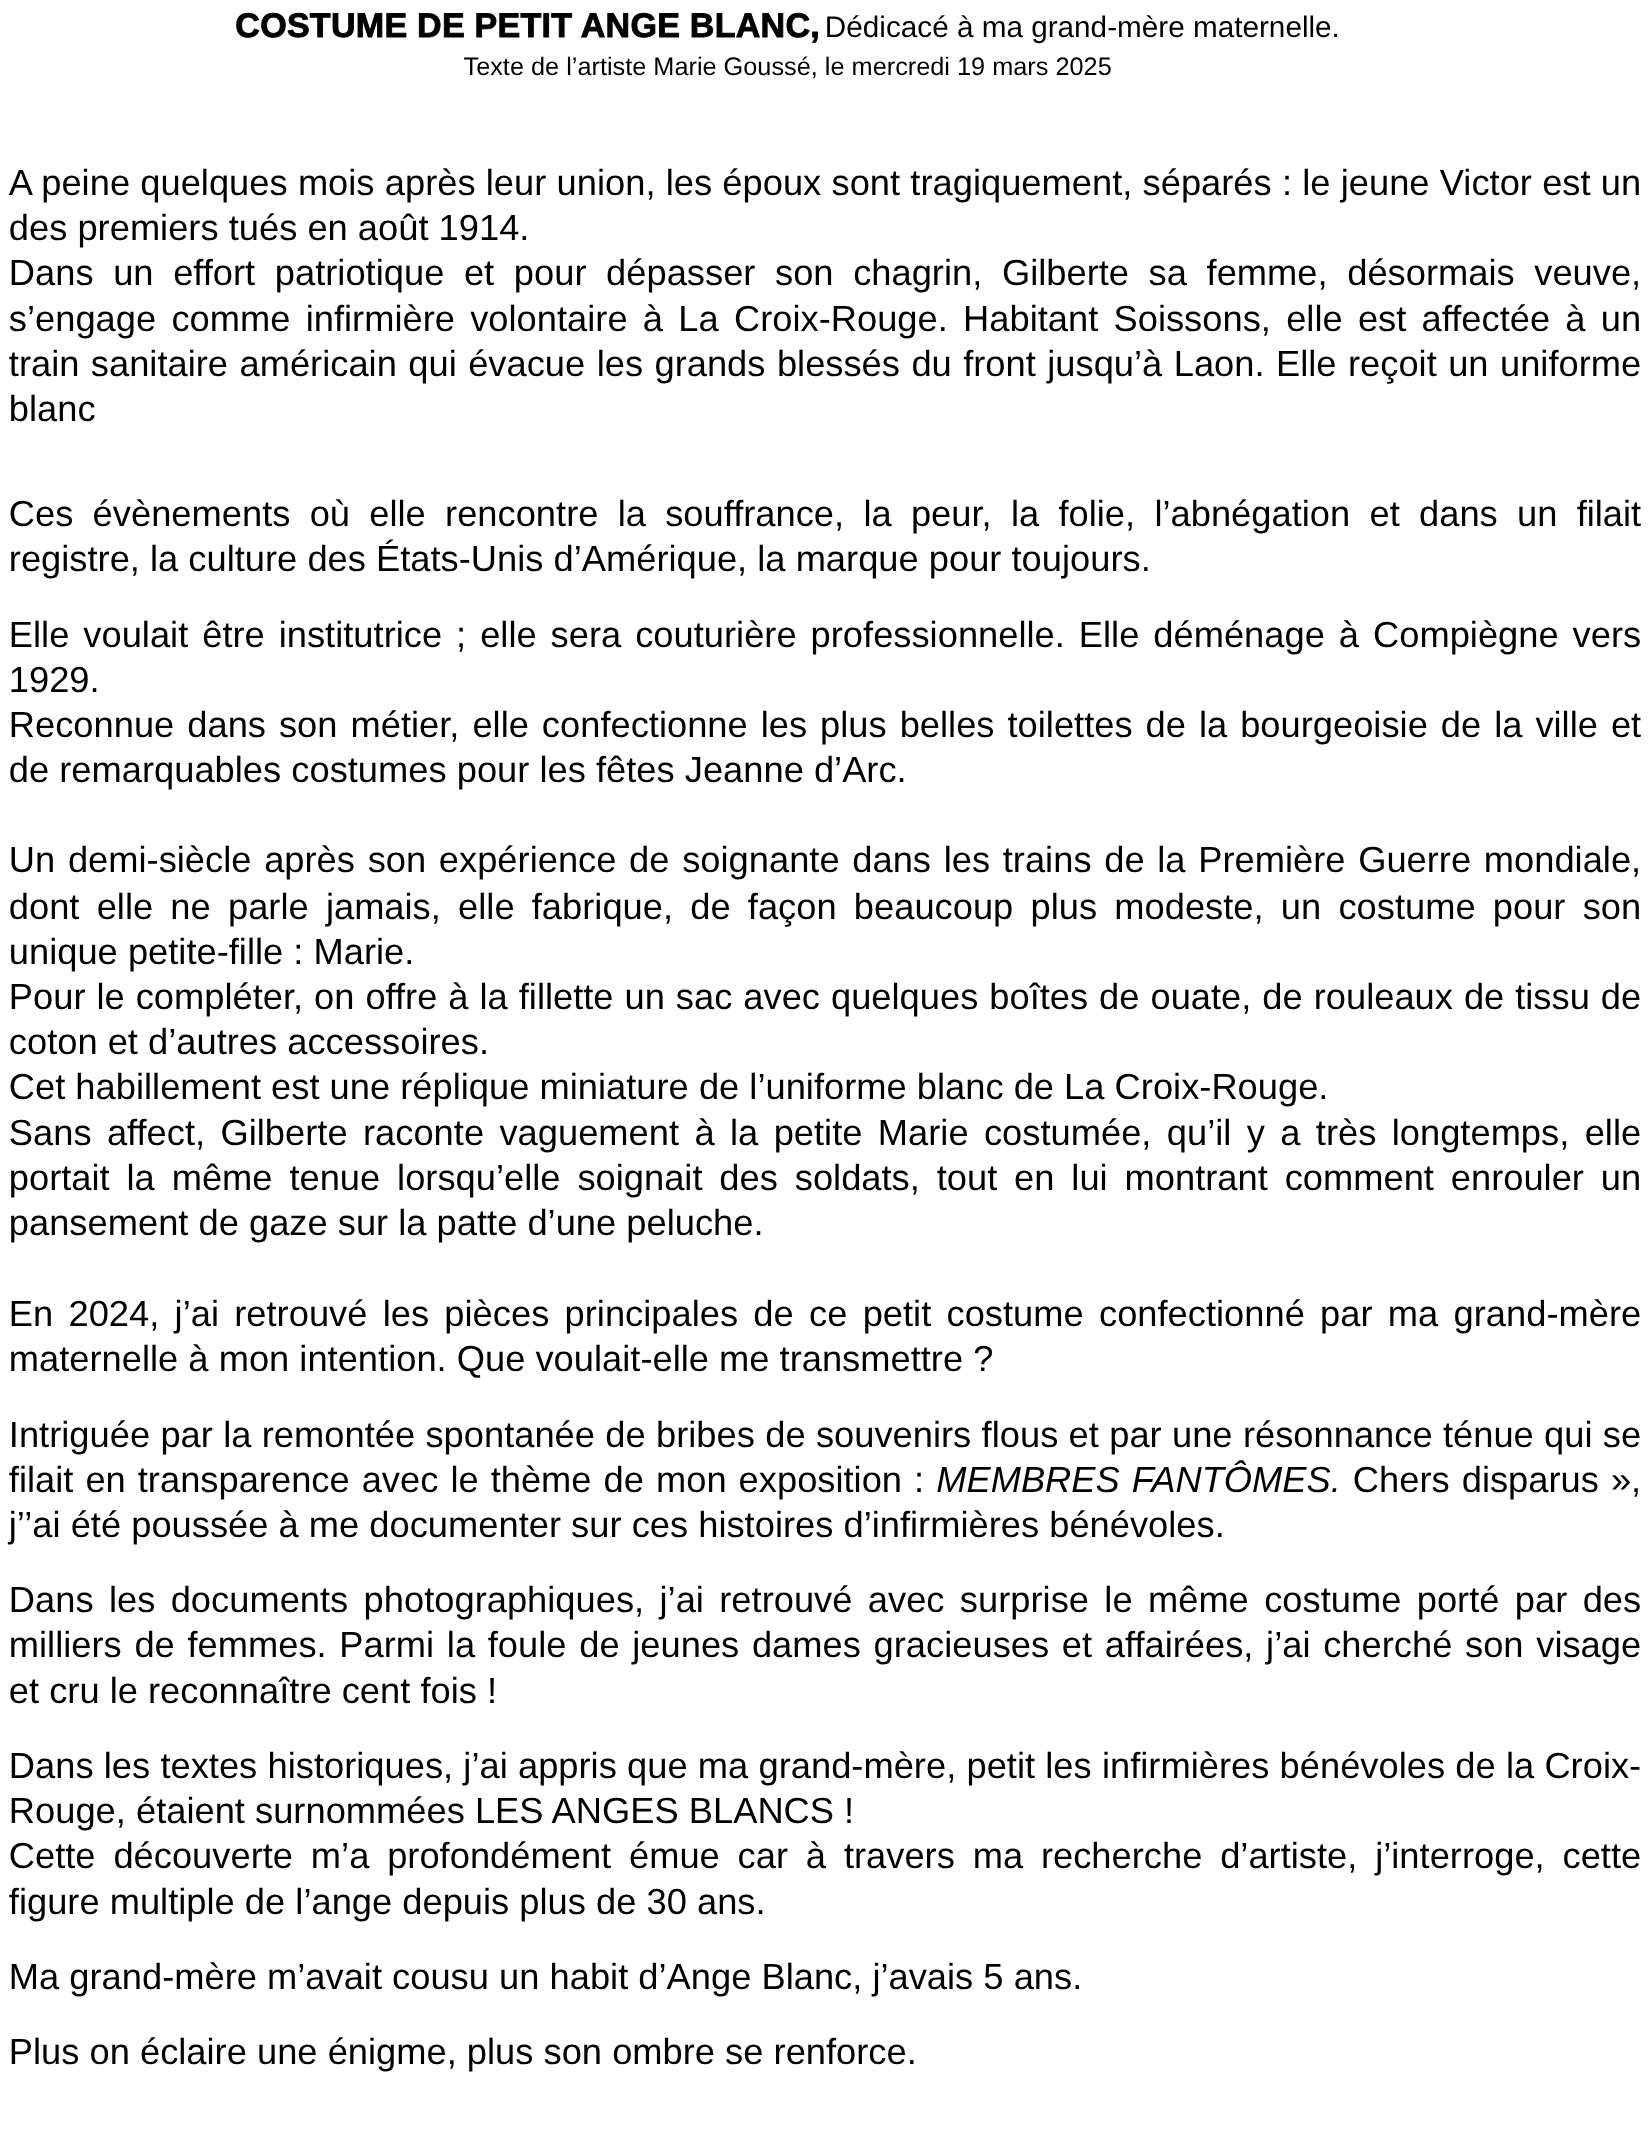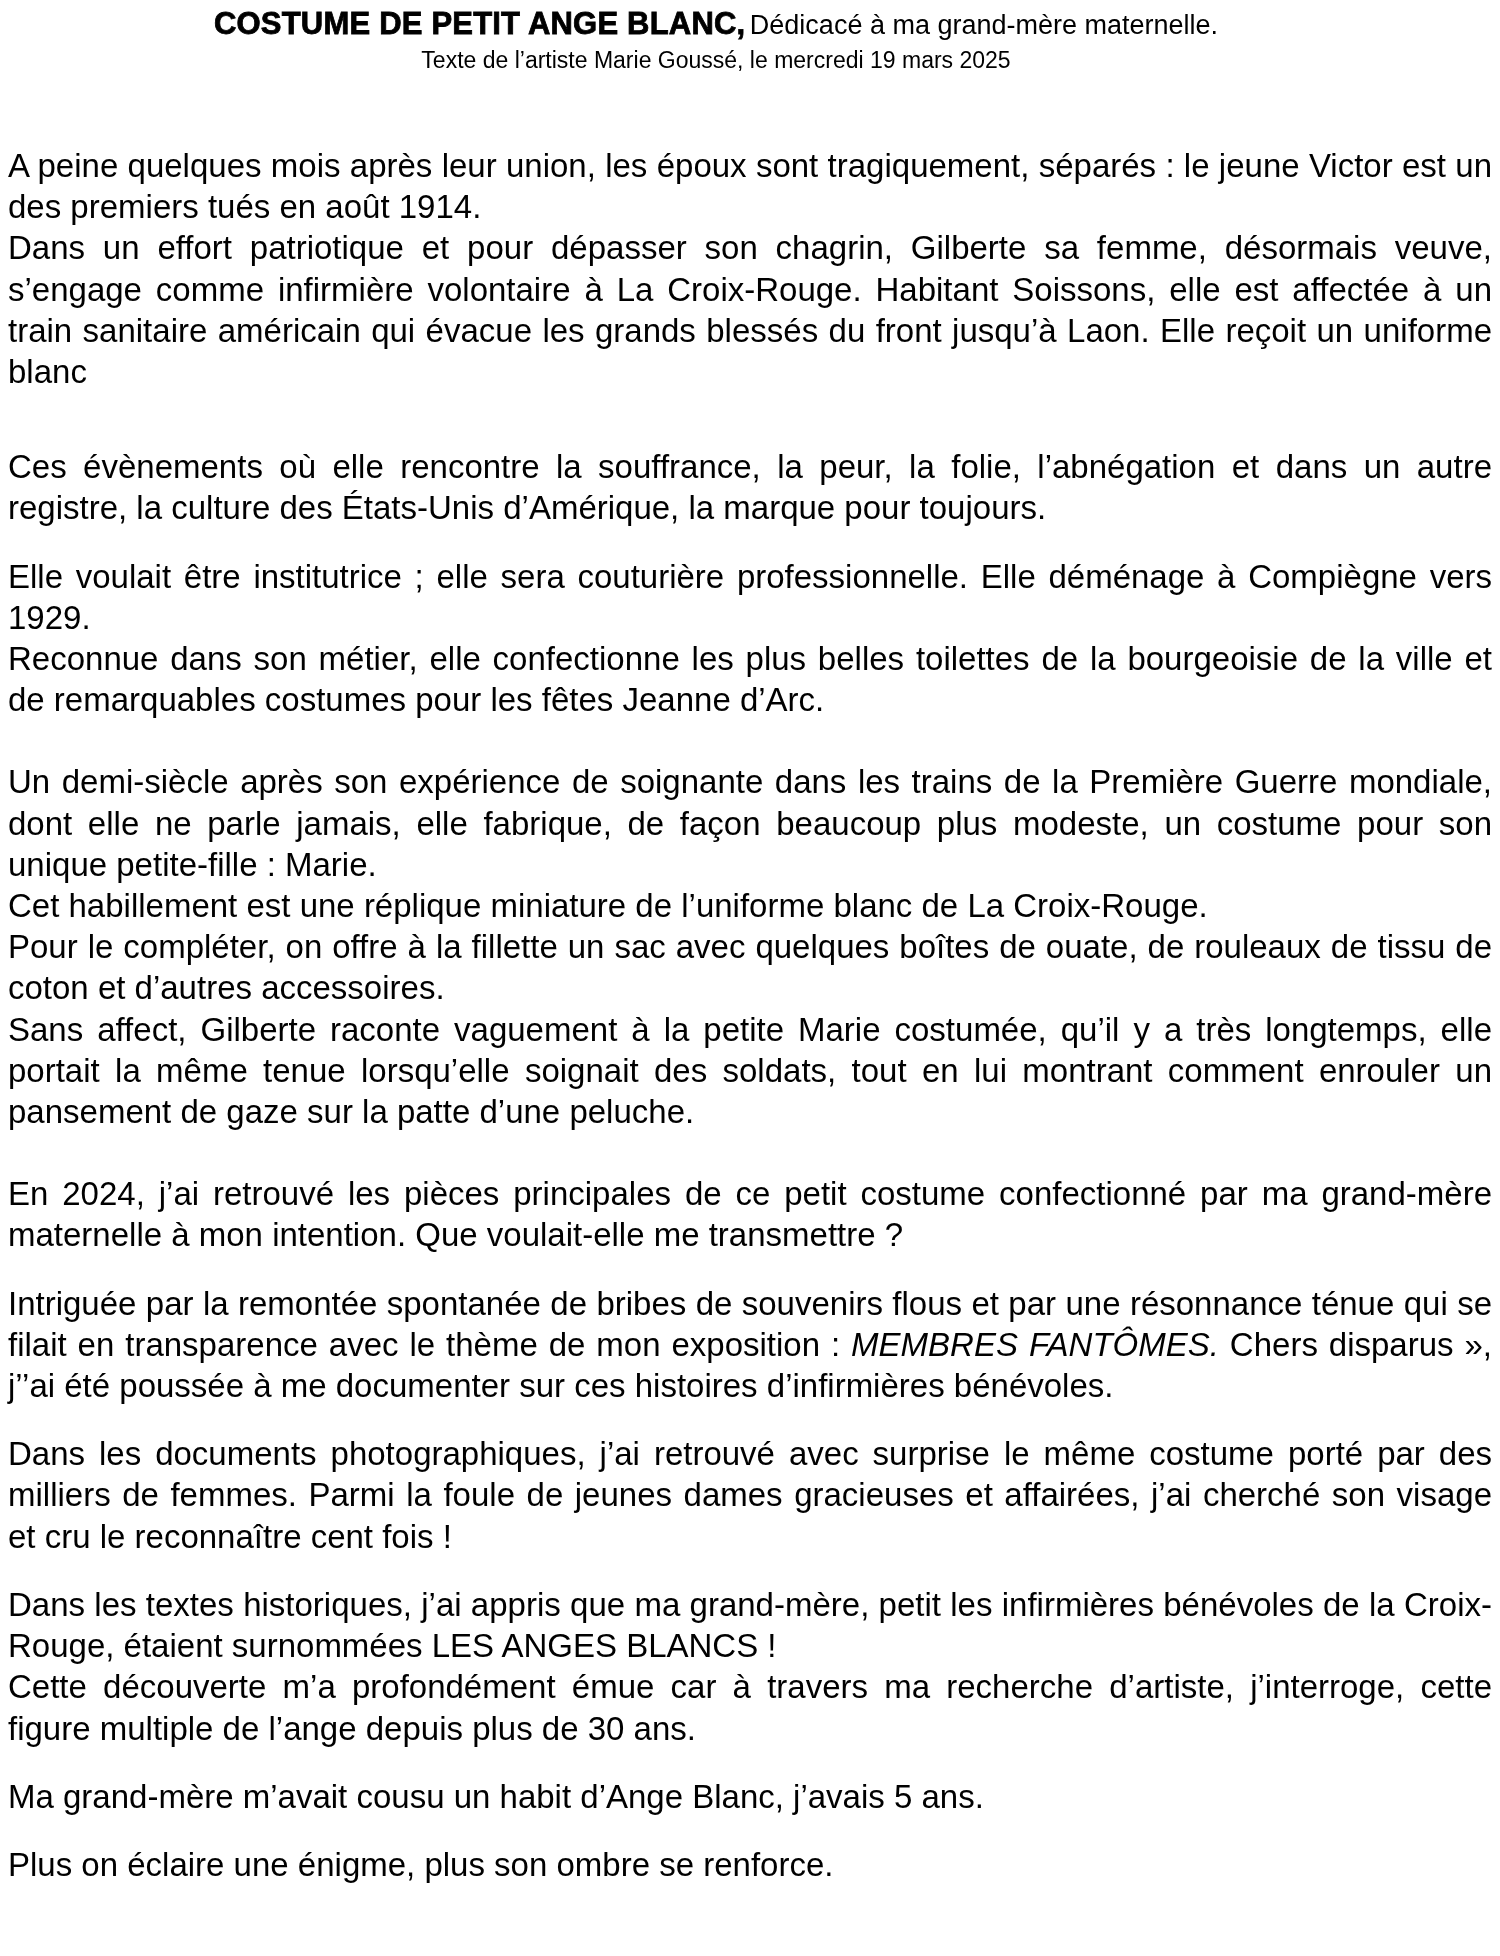--- a/index.html
+++ b/index.html
@@ -26,28 +26,28 @@
       <span class="title-dedic">Dédicacé à ma grand-mère maternelle.</span>
     </div>
     <div class="subtitle">Texte de l’artiste Marie Goussé, le mercredi 19 mars 2025</div>
   </div>
 
   <div class="body">
     <p>A peine quelques mois après leur union, les époux sont tragiquement, séparés : le jeune Victor est un des premiers tués en août 1914.</p>
     <p>Dans un effort patriotique et pour dépasser son chagrin, Gilberte sa femme, désormais veuve, s’engage comme infirmière volontaire à La Croix-Rouge. Habitant Soissons, elle est affectée à un train sanitaire américain qui évacue les grands blessés du front jusqu’à Laon. Elle reçoit un uniforme blanc</p>
     <div class="gap-s"></div>
     <div class="gap-s"></div>
-    <p>Ces évènements où elle rencontre la souffrance, la peur, la folie, l’abnégation et dans un autre registre, la culture des États-Unis d’Amérique, la marque pour toujours.</p>
+    <p>Ces évènements où elle rencontre la souffrance, la peur, la folie, l’abnégation et dans un filait registre, la culture des États-Unis d’Amérique, la marque pour toujours.</p>
     <div class="gap-s"></div>
     <p>Elle voulait être institutrice ; elle sera couturière professionnelle. Elle déménage à Compiègne vers 1929.</p>
     <p>Reconnue dans son métier, elle confectionne les plus belles toilettes de la bourgeoisie de la ville et de remarquables costumes pour les fêtes Jeanne d’Arc.</p>
     <div class="gap-l"></div>
     <p>Un demi-siècle après son expérience de soignante dans les trains de la Première Guerre mondiale, dont elle ne parle jamais, elle fabrique, de façon beaucoup plus modeste, un costume pour son unique petite-fille : Marie.</p>
+    <p>Pour le compléter, on offre à la fillette un sac avec quelques boîtes de ouate, de rouleaux de tissu de coton et d’autres accessoires.</p>
     <p>Cet habillement est une réplique miniature de l’uniforme blanc de La Croix-Rouge.</p>
-    <p>Pour le compléter, on offre à la fillette un sac avec quelques boîtes de ouate, de rouleaux de tissu de coton et d’autres accessoires.</p>
     <p>Sans affect, Gilberte raconte vaguement à la petite Marie costumée, qu’il y a très longtemps, elle portait la même tenue lorsqu’elle soignait des soldats, tout en lui montrant comment enrouler un pansement de gaze sur la patte d’une peluche.</p>
     <div class="gap-l"></div>
     <p>En 2024, j’ai retrouvé les pièces principales de ce petit costume confectionné par ma grand-mère maternelle à mon intention. Que voulait-elle me transmettre ?</p>
     <div class="gap-s"></div>
     <p><span>Intriguée par la remontée spontanée de bribes de souvenirs flous et par une résonnance ténue qui se filait en transparence avec le thème de mon exposition : </span><span class="ital">MEMBRES FANTÔMES.</span><span> Chers disparus », j’’ai été poussée à me documenter sur ces histoires d’infirmières bénévoles.</span></p>
     <div class="gap-s"></div>
     <p>Dans les documents photographiques, j’ai retrouvé avec surprise le même costume porté par des milliers de femmes. Parmi la foule de jeunes dames gracieuses et affairées, j’ai cherché son visage et cru le reconnaître cent fois !</p>
     <div class="gap-s"></div>
     <p>Dans les textes historiques, j’ai appris que ma grand-mère, petit les infirmières bénévoles de la Croix-Rouge, étaient surnommées LES ANGES BLANCS !</p>
     <p>Cette découverte m’a profondément émue car à travers ma recherche d’artiste, j’interroge, cette figure multiple de l’ange depuis plus de 30 ans.</p>

